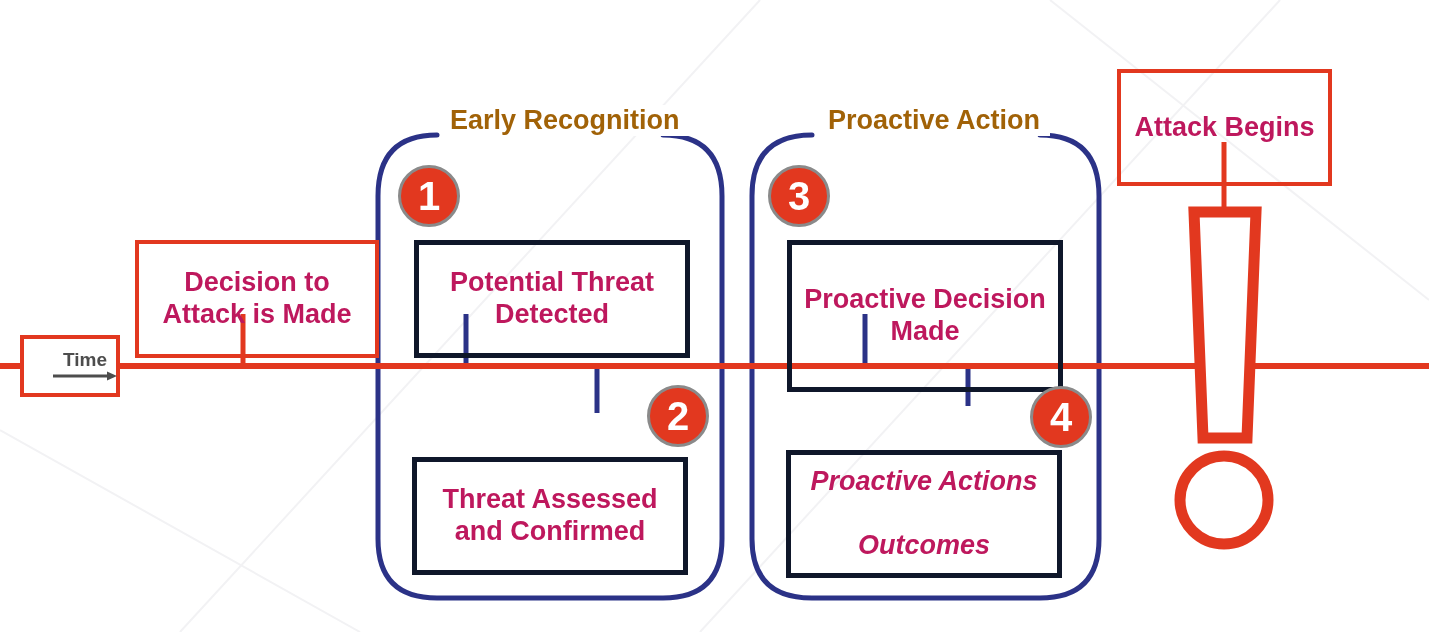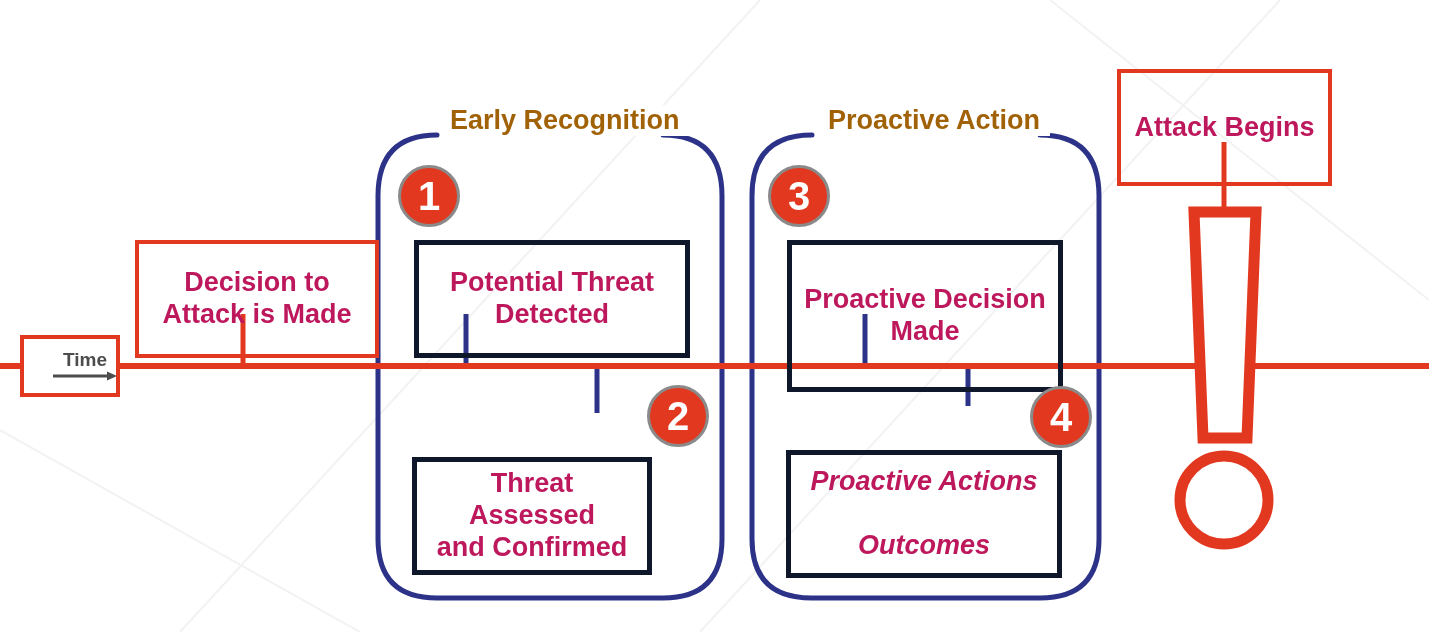--- a/index.html
+++ b/index.html
@@ -50,21 +50,21 @@
   
   #node-decision {
     left: 135px; top: 196px; width: 244px; height: 118px;
     font-size: 27px;
   }
   #node-threat-detected {
     left: 414px; top: 196px; width: 276px; height: 118px;
     font-size: 27px;
   }
   #node-threat-assessed {
-    left: 412px; top: 413px; width: 240px; height: 118px;
+    left: 412px; top: 413px; width: 276px; height: 118px;
     font-size: 27px;
   }
   #node-proactive-decision {
     left: 787px; top: 196px; width: 276px; height: 152px;
     font-size: 27px;
   }
   #node-proactive-actions {
     left: 786px; top: 406px; width: 276px; height: 128px;
     font-size: 27px;
     font-style: italic;

